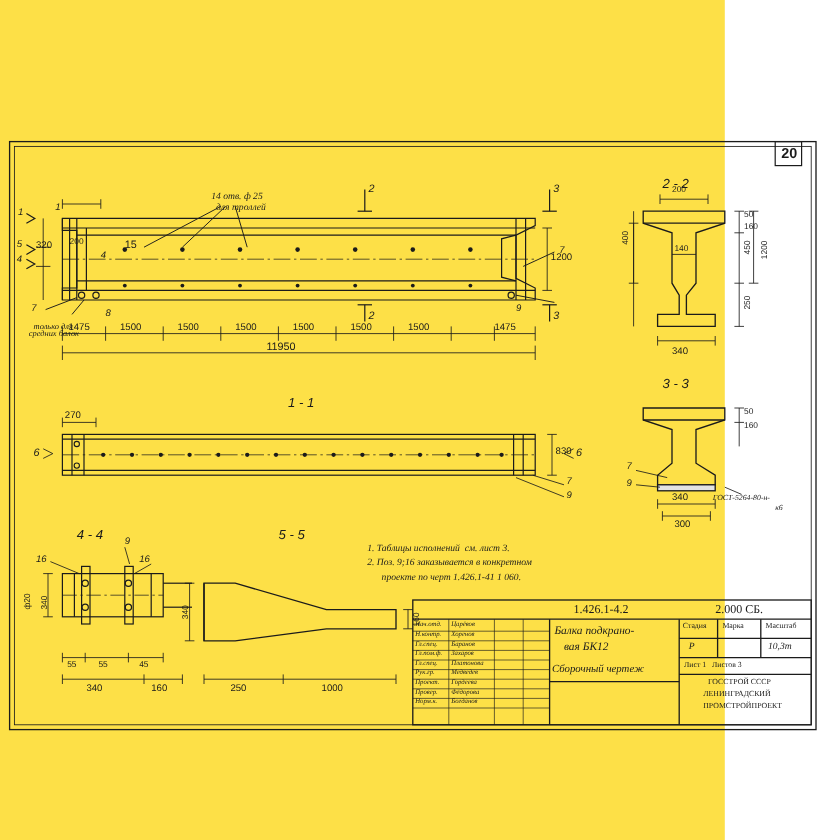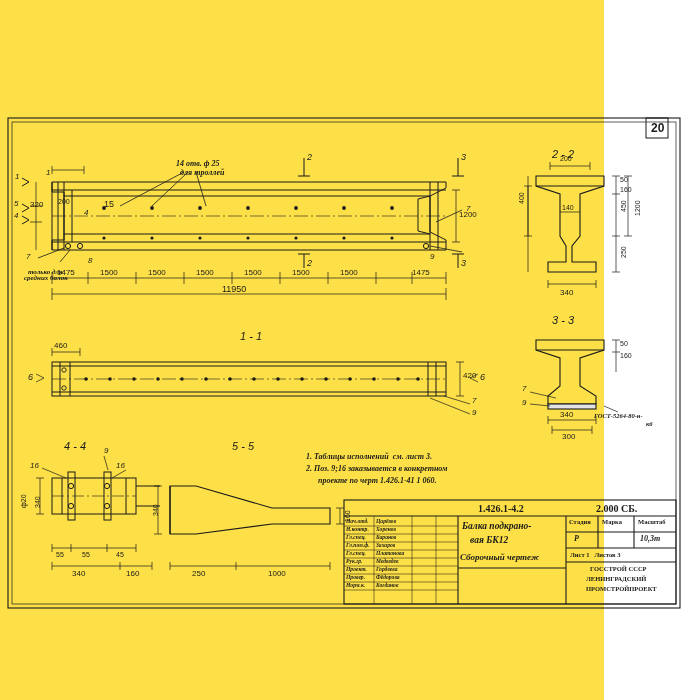--- a/index.html
+++ b/index.html
@@ -1,21 +1,21 @@
 <!DOCTYPE html>
 <html><head>
 <meta charset="utf-8">
 <style>
   html,body{margin:0;padding:0;background:#ffffff;}
   body{width:700px;height:700px;font-family:"Liberation Sans",sans-serif;overflow:hidden;}
   #sheet{position:relative;width:604px;height:700px;background:#fde047;}
   .drw{position:absolute;left:0;top:0;width:700px;height:700px;}
   .lbl{position:absolute;font-family:"Liberation Sans",sans-serif;color:#1b1b1b;white-space:pre;}
   .it{font-style:italic;}
-  .cyr{font-family:"Liberation Serif",serif;font-weight:bold;}
+  .cyr{font-family:"Liberation Serif",serif;}
 </style>
 </head>
 <body>
 
 <div id="sheet">
 
   <svg class="drw" viewBox="0 0 700 700">
     <g fill="none" stroke="#1b1b1b" stroke-width="1.1">
 
       <rect x="8" y="118" width="672" height="490"></rect>
@@ -342,22 +342,22 @@
   <div class="lbl" style="left:222px;top:284px;font-size:9px;">11950</div>
 
   <div class="lbl it" style="left:46px;top:168px;font-size:8px;">1</div>
   <div class="lbl it" style="left:84px;top:208px;font-size:8px;">4</div>
   <div class="lbl it" style="left:26px;top:252px;font-size:8px;">7</div>
   <div class="lbl it" style="left:88px;top:256px;font-size:8px;">8</div>
   <div class="lbl it" style="left:430px;top:252px;font-size:8px;">9</div>
   <div class="lbl it" style="left:466px;top:204px;font-size:8px;">7</div>
 
   <div class="lbl it" style="left:240px;top:330px;font-size:11px;">1 - 1</div>
-  <div class="lbl" style="left:54px;top:341px;font-size:8px;">460</div>
-  <div class="lbl" style="left:463px;top:371px;font-size:8px;">420</div>
+  <div class="lbl" style="left:54px;top:341px;font-size:8px;">270</div>
+  <div class="lbl" style="left:463px;top:371px;font-size:8px;">830</div>
   <div class="lbl it" style="left:472px;top:396px;font-size:8px;">7</div>
   <div class="lbl it" style="left:472px;top:408px;font-size:8px;">9</div>
 
   <div class="lbl it" style="left:552px;top:148px;font-size:11px;text-align:center;">2 - 2</div>
   <div class="lbl" style="left:560px;top:155px;font-size:7px;">200</div>
   <div class="lbl" style="left:518px;top:204px;font-size:7px;transform:rotate(-90deg);transform-origin:left top;">400</div>
   <div class="lbl" style="left:634px;top:216px;font-size:7px;transform:rotate(-90deg);transform-origin:left top;">1200</div>
 
   <div class="lbl" style="left:562px;top:204px;font-size:7px;">140</div>
   <div class="lbl" style="left:620px;top:176px;font-size:7px;">50</div>

